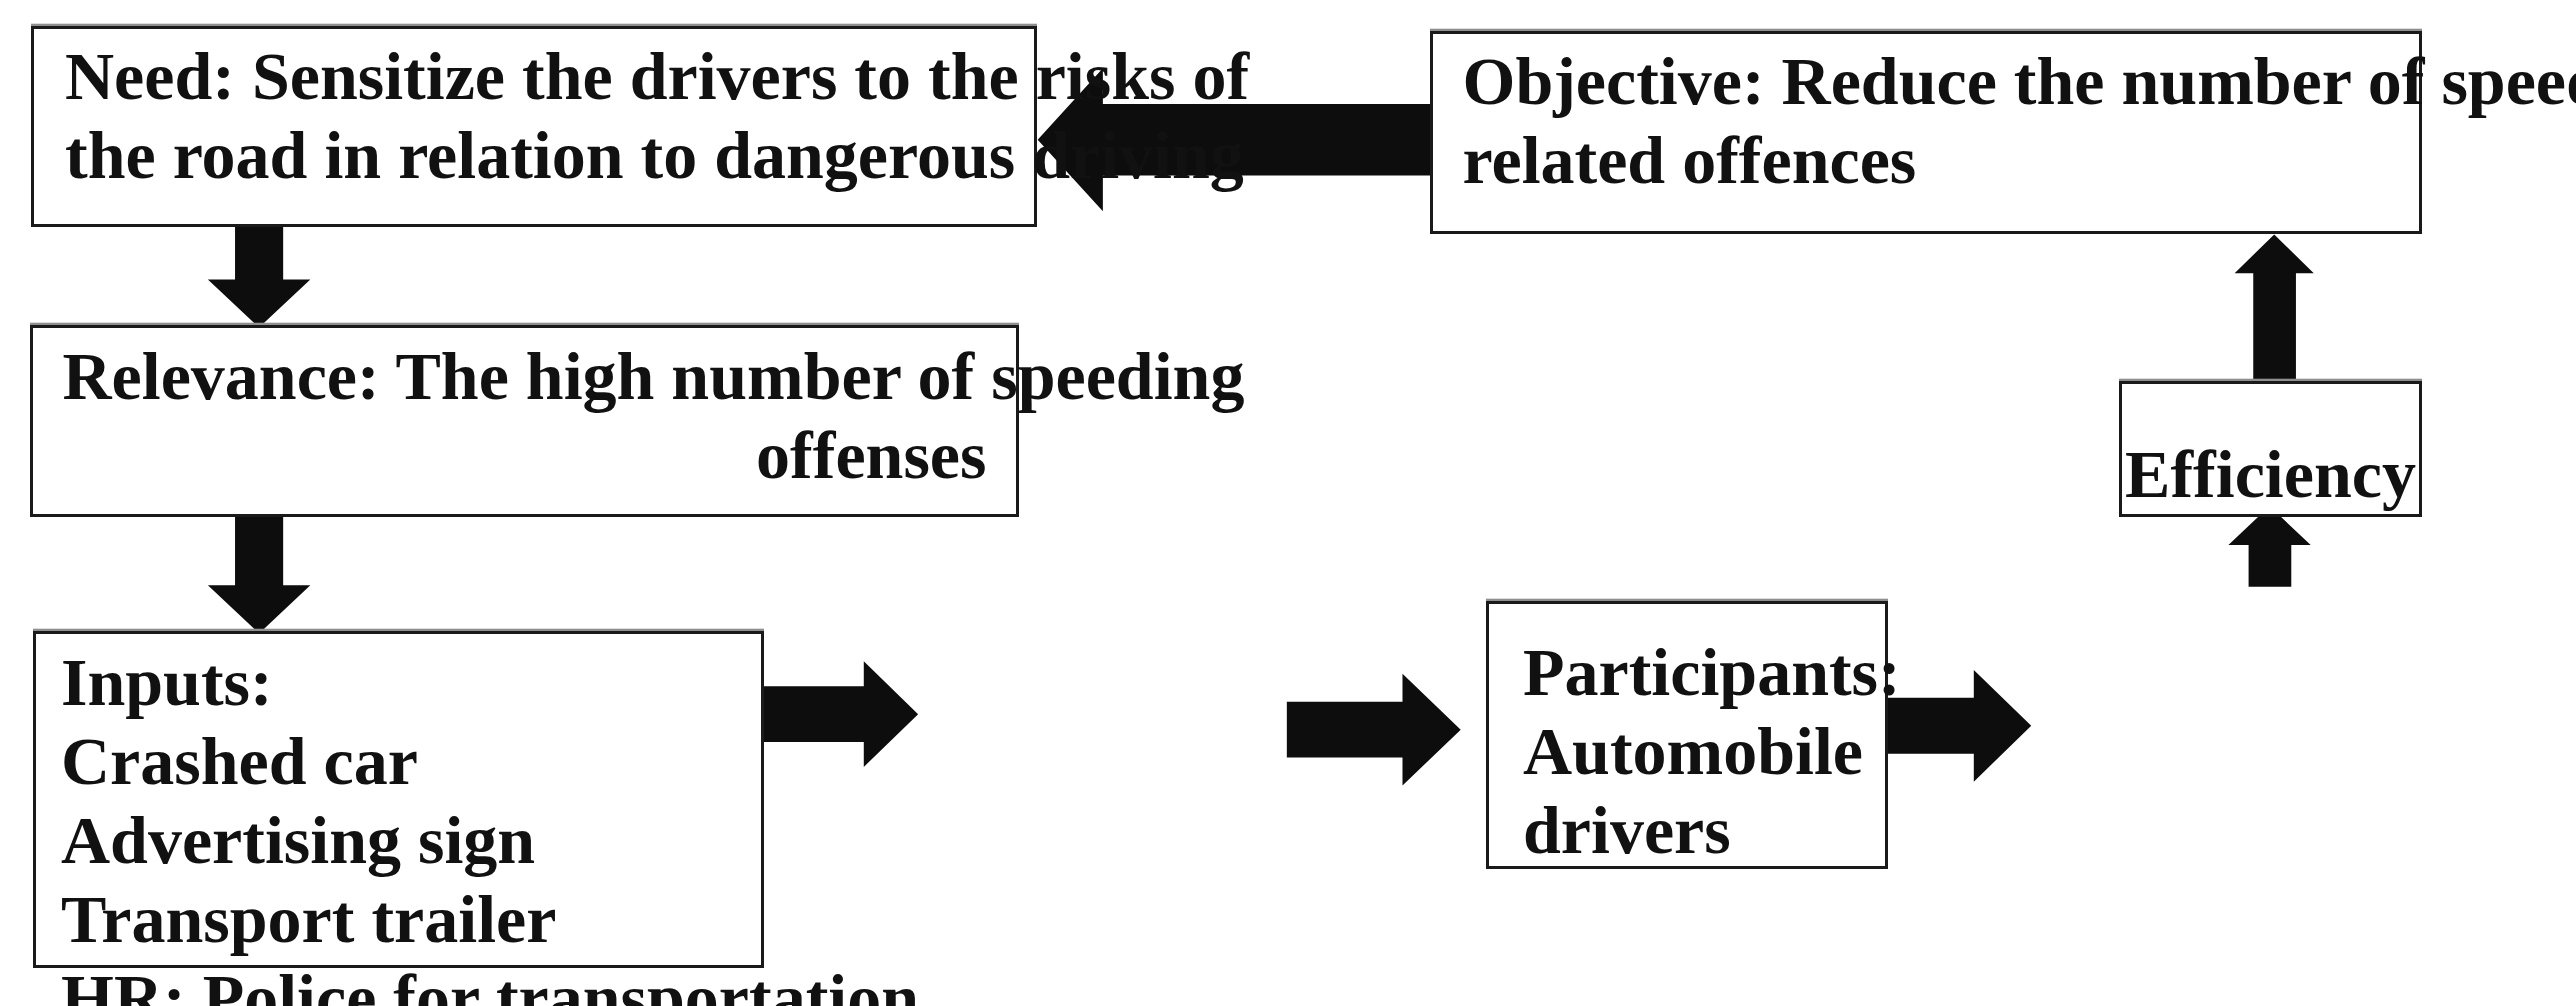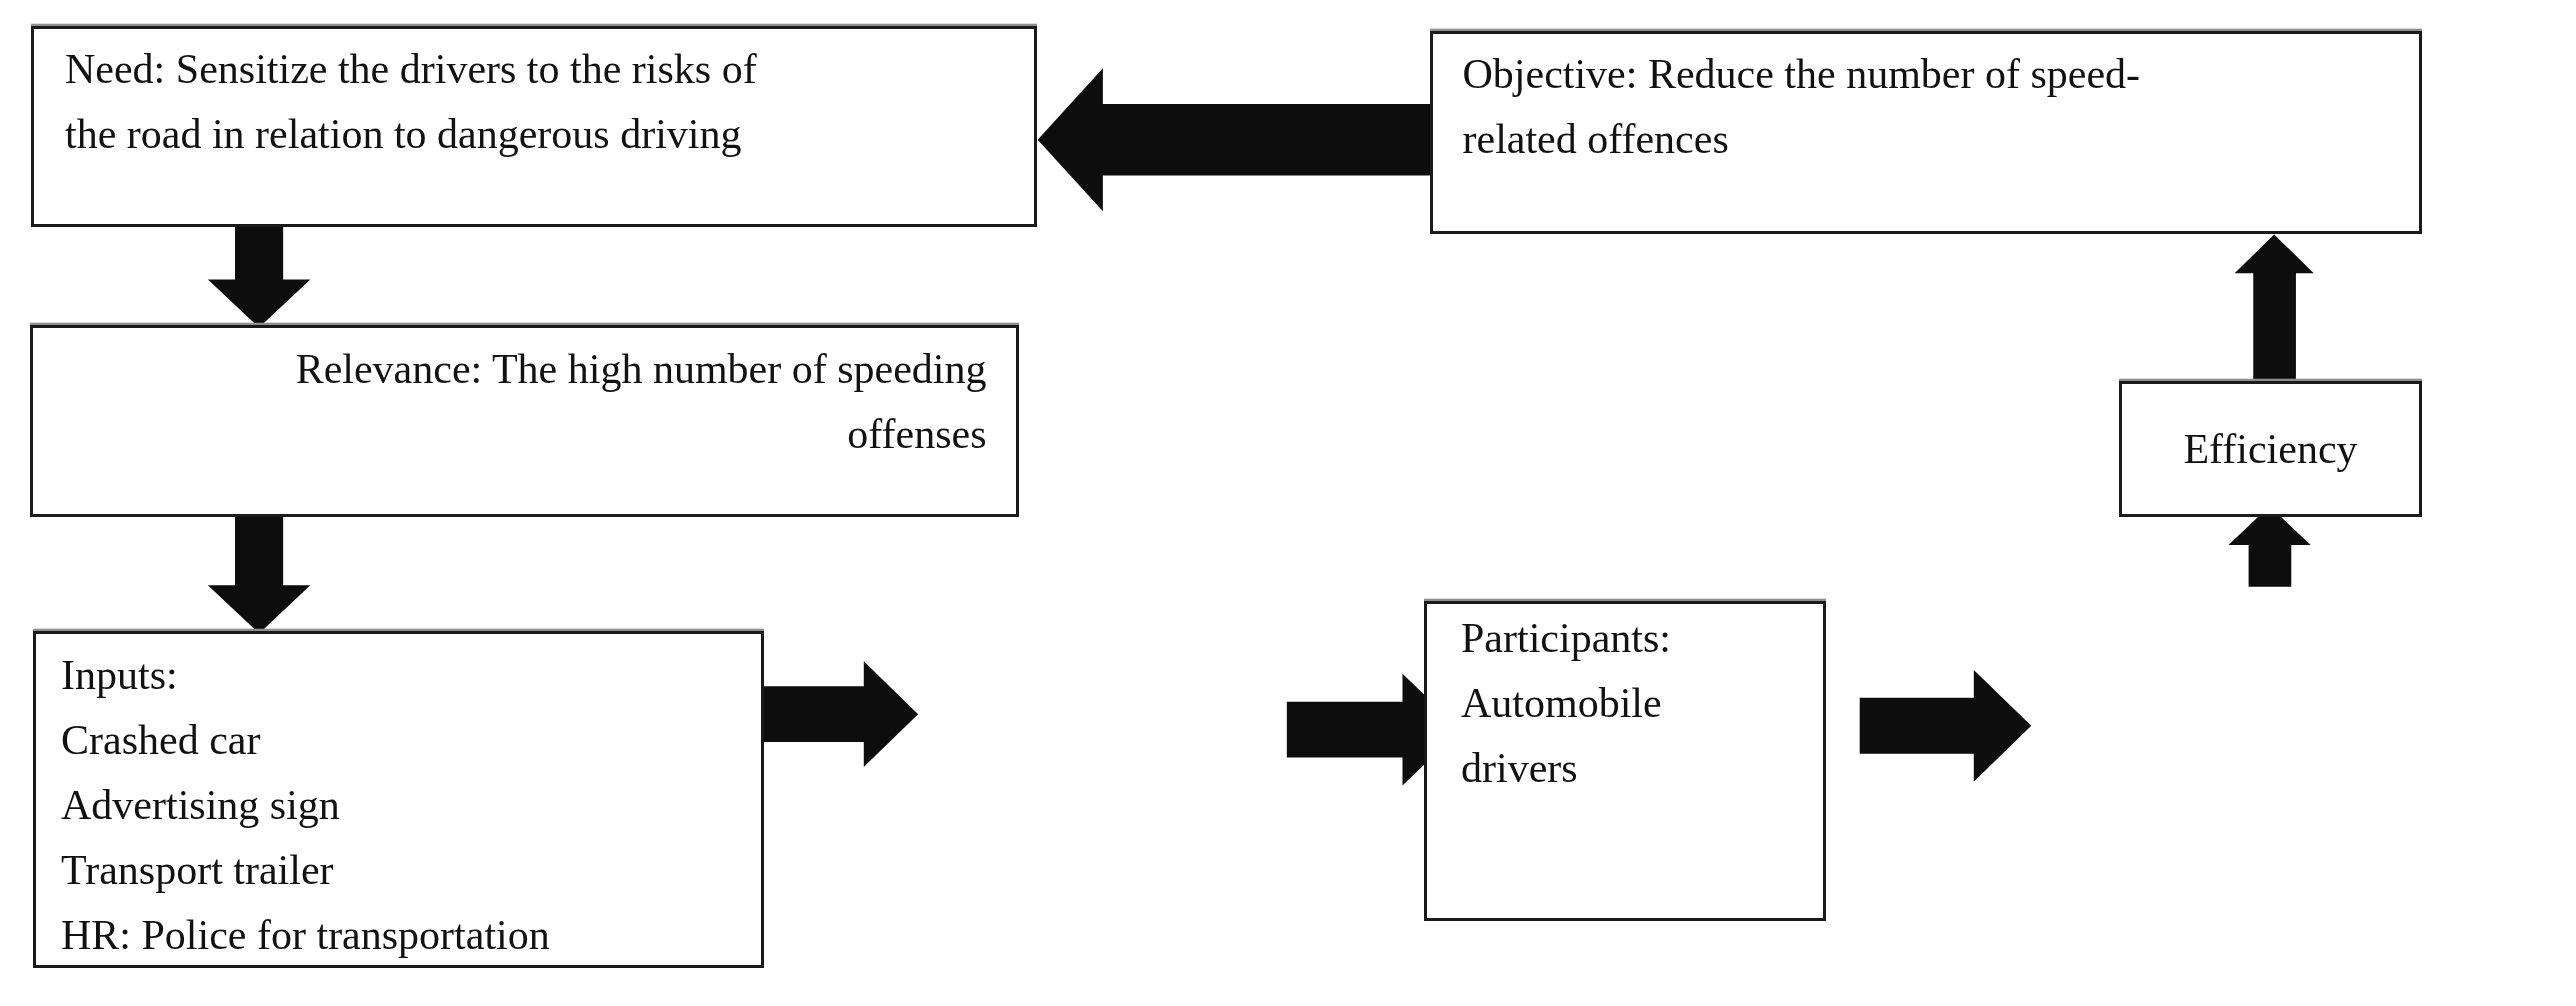--- a/index.html
+++ b/index.html
@@ -12,33 +12,33 @@
     background:var(--bg); color:var(--ink);
     font-family:"Liberation Serif","DejaVu Serif",serif;
   }
   .arrow-layer{position:absolute;left:0;top:0;width:2576px;height:1006px;}
   .arrow-layer polygon{fill:var(--arrow);}
   .box{
     position:absolute; box-sizing:border-box;
     background:var(--box-fill);
     border:3.9px solid var(--border);
     box-shadow:0 -2.3px 0 var(--shadow);
-    font-size:42px; line-height:65px;
+    font-size:68px; line-height:79px;font-weight:bold;
   }
   .txt{white-space:pre;}
   
   .b-need        {left:31px;   top:26.4px;  width:1006px; height:201px; padding:7.8px 31px;}
   .b-objective   {left:1430px; top:31px;  width:992px; height:203px; padding:7.8px 29.5px;}
   .b-relevance   {left:30px;   top:325px; width:989px; height:192px; padding:9.3px 29.5px;text-align:right;}
   .b-inputs      {left:33px;   top:631px; width:731px;  height:337px; padding:9.3px 25px;}
   .b-process     {left:916px; top:573px; width:374px;  height:406px; padding:18.6px 28px;}
-  .b-participants{left:1424px; top:601px; width:402px;  height:320px; padding:2px 34px;}
+  .b-participants{left:1486px; top:601px; width:402px;  height:268px; padding:29px 34px;}
   .b-shortterm   {left:2029px; top:585px; width:502px;  height:322px; padding:15.5px 29.5px;}
   .b-efficiency  {left:2119px; top:381px; width:303px;  height:136px;
-                  display:flex; align-items:center; justify-content:center; text-align:center; padding:0;}
+                  display:flex; align-items:flex-end; justify-content:center; text-align:center; padding:0;}
 </style>
 </head>
 <body>
 
 <div class="canvas">
 
   <svg class="arrow-layer" viewBox="0 0 3317 1296" width="2576" height="1006" xmlns="http://www.w3.org/2000/svg">
     <polygon points="1336,180 1420,88 1420,134 1843,134 1843,226 1420,226 1420,272"></polygon>
     <polygon points="302,290 364,290 364,360 399,360 333,422 267,360 302,360"></polygon>
     <polygon points="302,663 364,663 364,754 399,754 333,816 267,754 302,754"></polygon>

